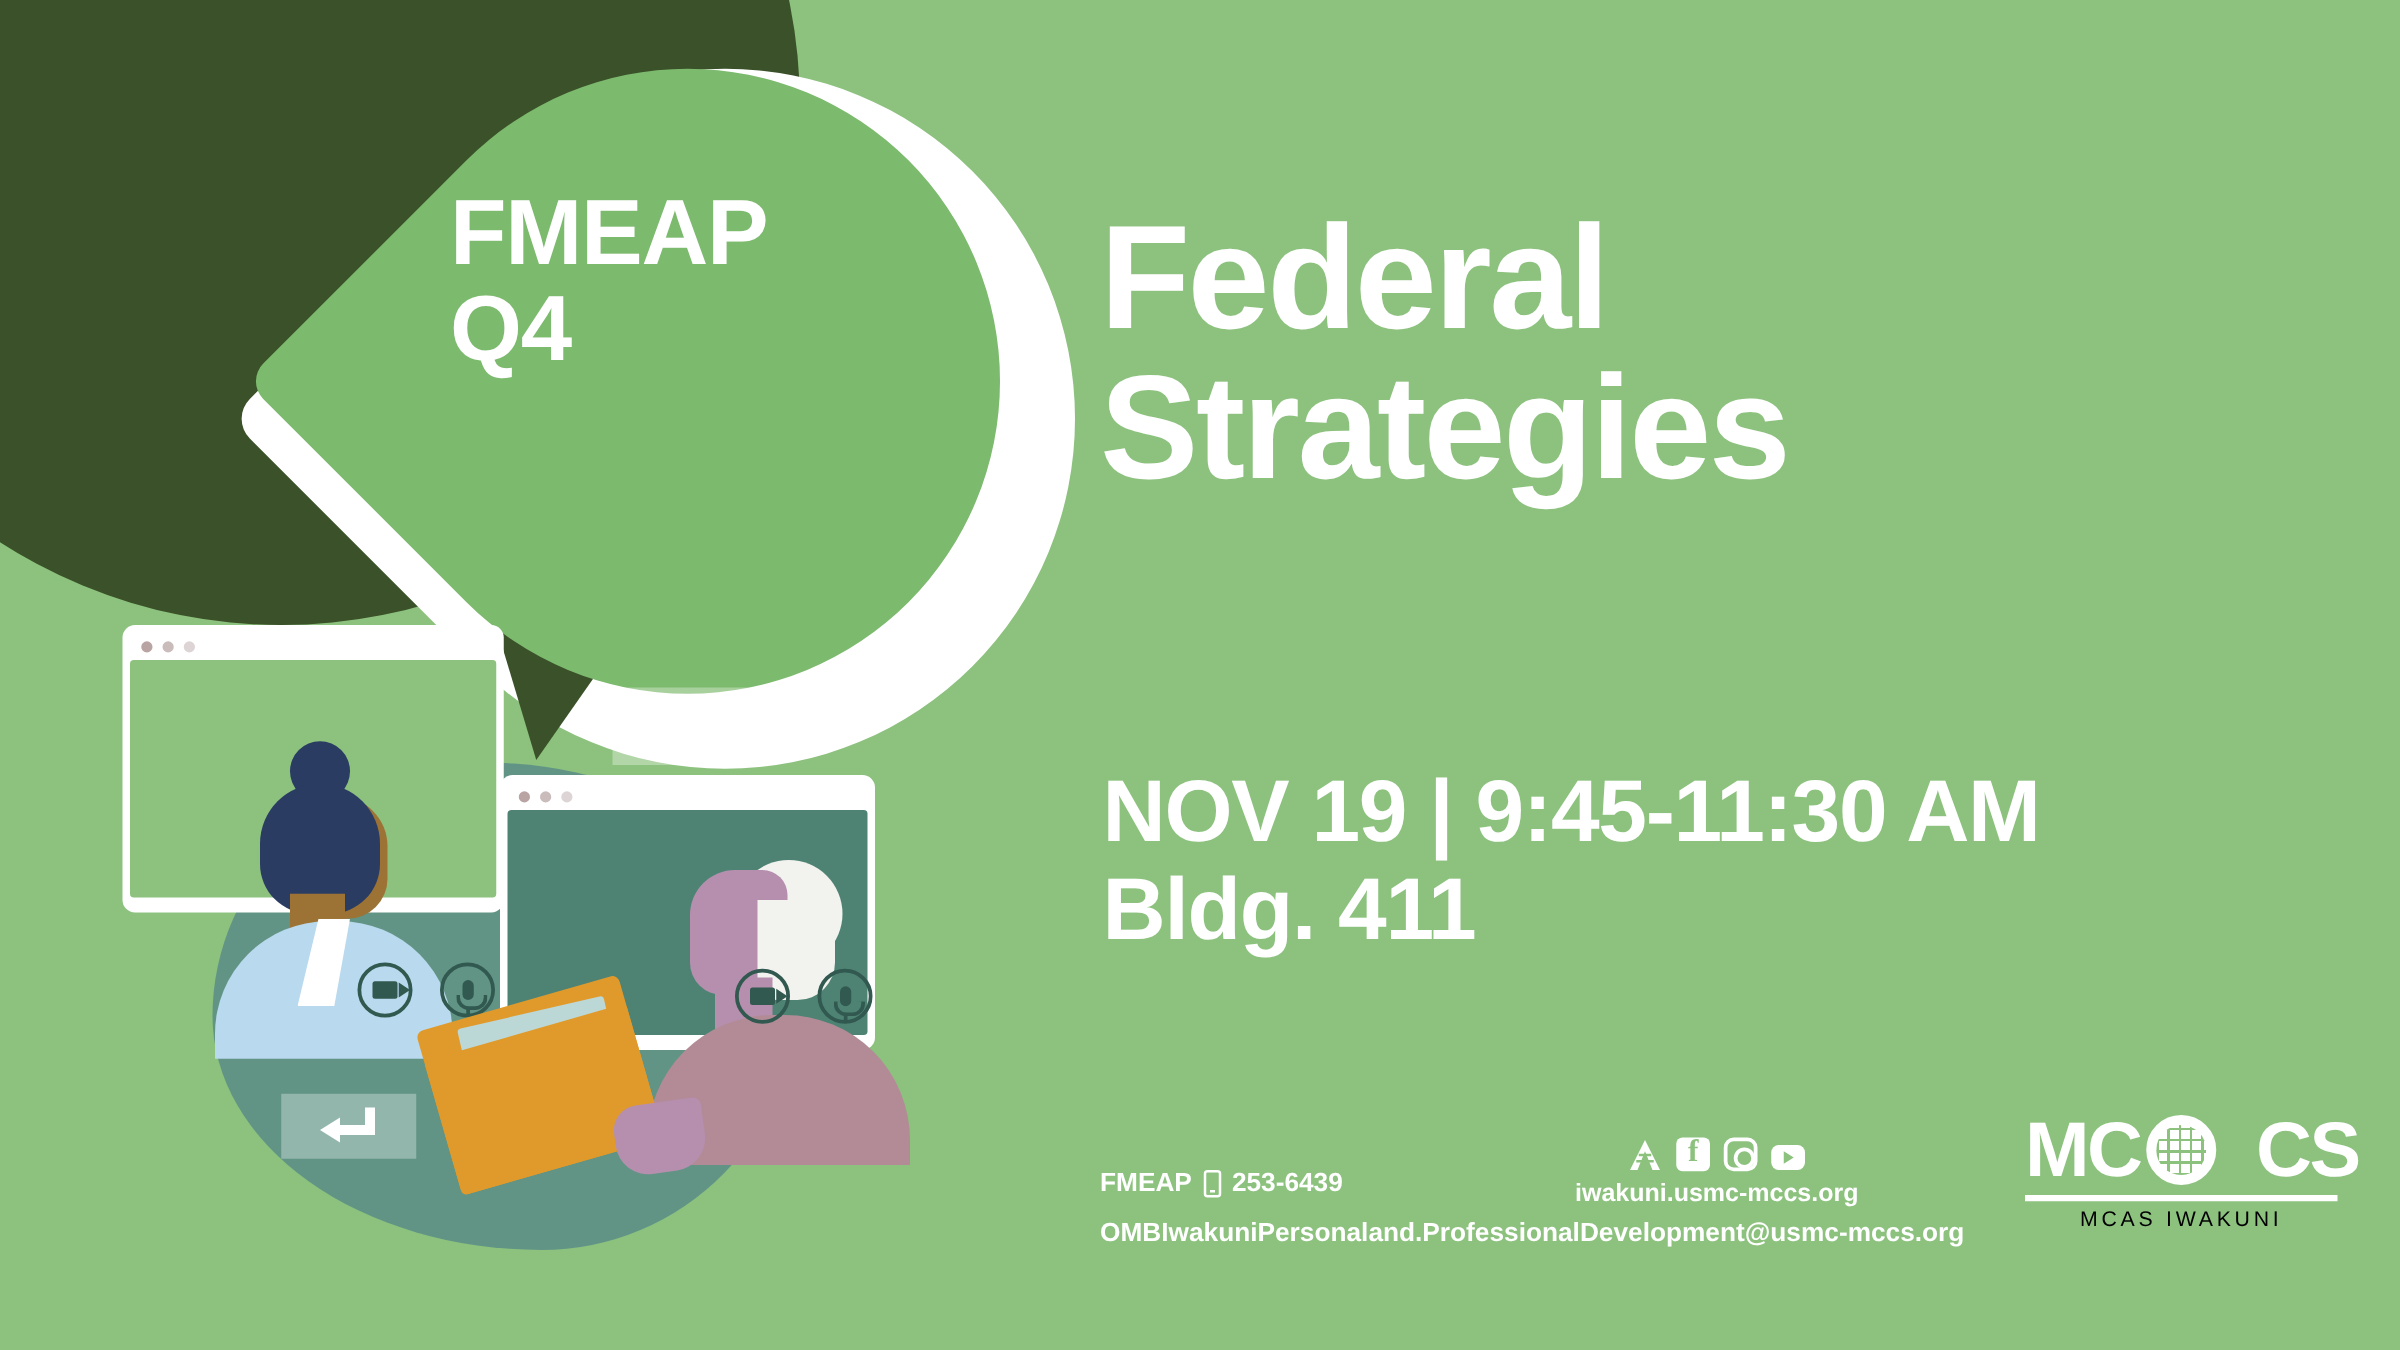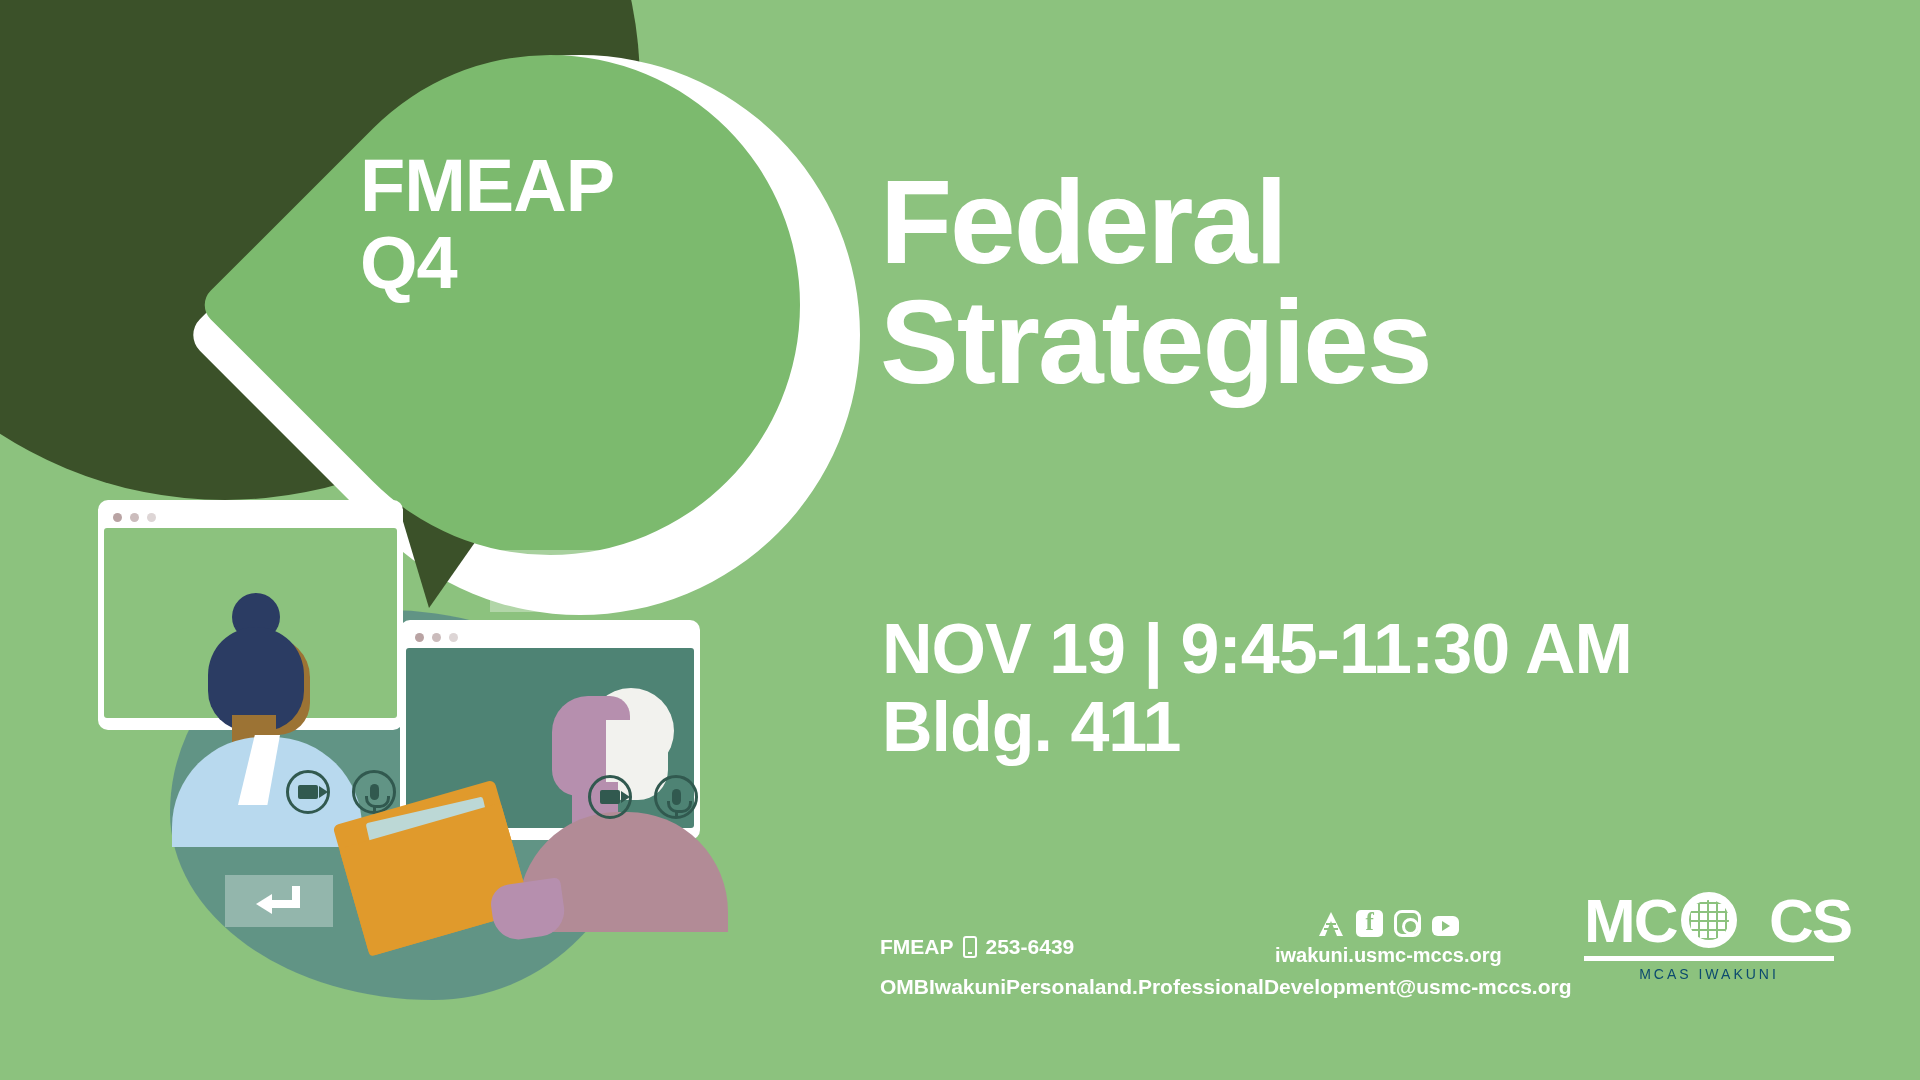--- a/index.html
+++ b/index.html
@@ -154,21 +154,21 @@
     z-index:5;
   }
   .footer{ position:absolute; left:880px; top:925px; width:1010px; z-index:5; }
   .contact-lines{ position:absolute; left:0; top:10px; color:#ffffff; font-size:21px; font-weight:bold; }
   .contact-lines .row1{ display:flex; align-items:center; gap:9px; margin-bottom:16px; }
   .phone-icon{
     width:14px; height:22px; border:2px solid #ffffff; border-radius:3px; position:relative;
   }
   .phone-icon:after{ content:""; position:absolute; left:3px; bottom:2px; width:4px; height:2px; background:#ffffff; }
 
-  .social{ position:absolute; left:380px; top:-15px; text-align:right;margin-left:15px; }
+  .social{ position:absolute; left:380px; top:-15px; text-align:right; }
   .social-icons{ display:flex; gap:11px; justify-content:center; align-items:center; margin-bottom:7px; }
   .site-url{ color:#ffffff; font-size:20px; font-weight:bold; }
 
   .ico{ width:27px; height:27px; }
   .ico-a{ position:relative; width:28px; height:26px; }
   .fb{ background:#ffffff; border-radius:5px; position:relative; }
   .fb:after{
     content:"f"; position:absolute; left:9px; top:-2px;
     color:#8cc27e; font-size:25px; font-weight:bold; font-family:"Liberation Serif", serif;
   }
@@ -177,27 +177,27 @@
     content:""; position:absolute; left:5px; top:5px; width:11px; height:11px;
     border:3px solid #ffffff; border-radius:50%;
   }
   .yt{ background:#ffffff; border-radius:6px; height:20px; margin-top:4px; position:relative; }
   .yt:after{
     content:""; position:absolute; left:10px; top:5px;
     border-top:5px solid transparent; border-bottom:5px solid transparent;
     border-left:8px solid #8cc27e;
   }
 
-  .logo{ position:absolute; left:704px; top:-35px; width:250px; text-align:center; }
+  .logo{ position:absolute; left:740px; top:-35px; width:250px; text-align:center; }
   .logo-main{
     color:#ffffff; font-size:62px; font-weight:bold;
     letter-spacing:-2px; line-height:1; position:relative;
   }
   .logo-rule{ height:5px; background:#ffffff; margin:4px 0 5px; }
-  .logo-sub{ color:#0c4a6e; font-size:14px; letter-spacing:3px; }
+  .logo-sub{ color:#000000; font-size:17px; letter-spacing:3px; }
   .ega{
     position:absolute; left:50%; top:48%; transform:translate(-50%,-50%);
     width:62px; height:62px; border:3px solid #8cc27e; border-radius:50%;
     background:#ffffff;
   }
   .ega:after{
     content:""; position:absolute; left:50%; top:50%; transform:translate(-50%,-50%);
     width:40px; height:40px; border-radius:50%;
     background:
       repeating-linear-gradient(0deg,#8cc27e 0 2px,transparent 2px 9px),

